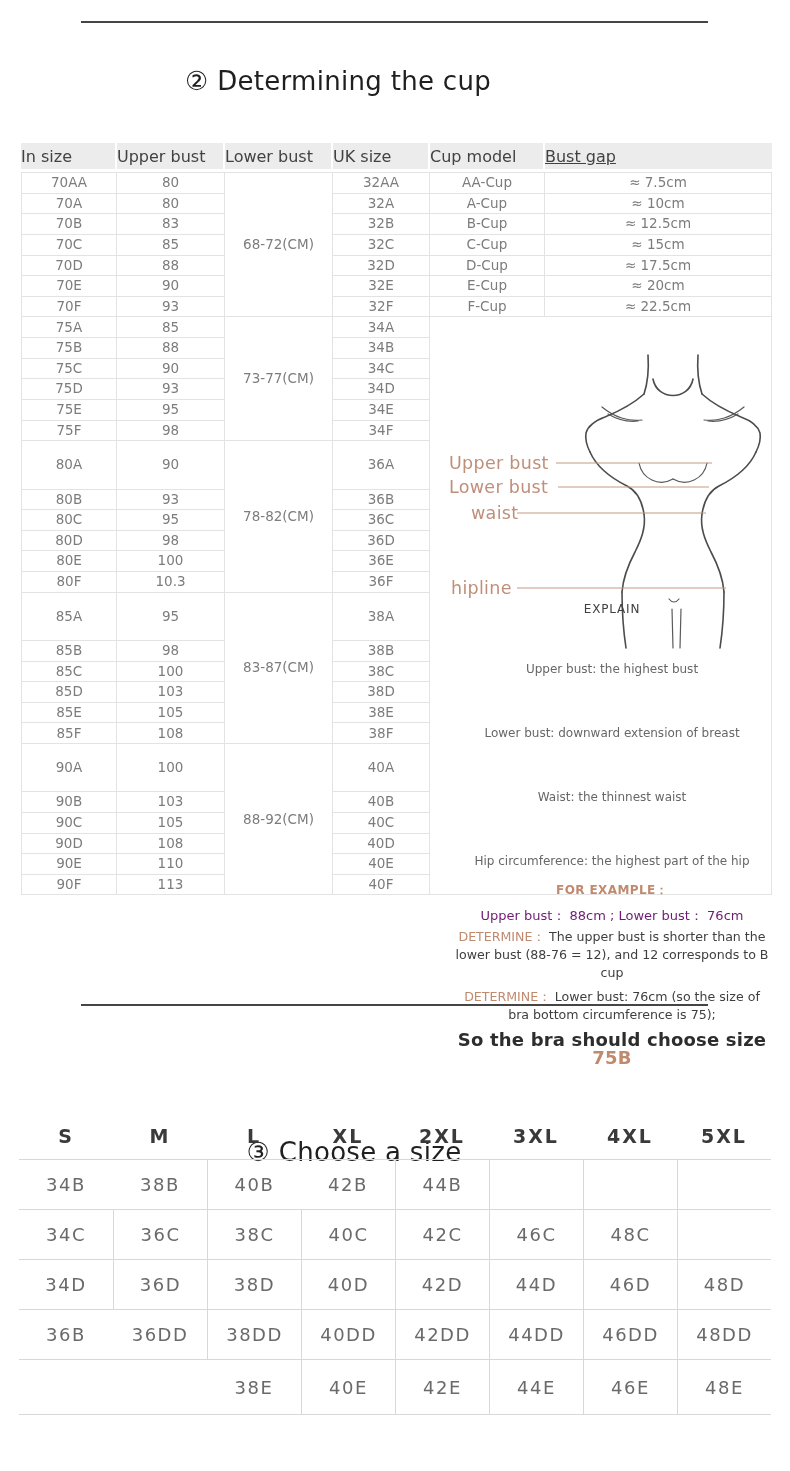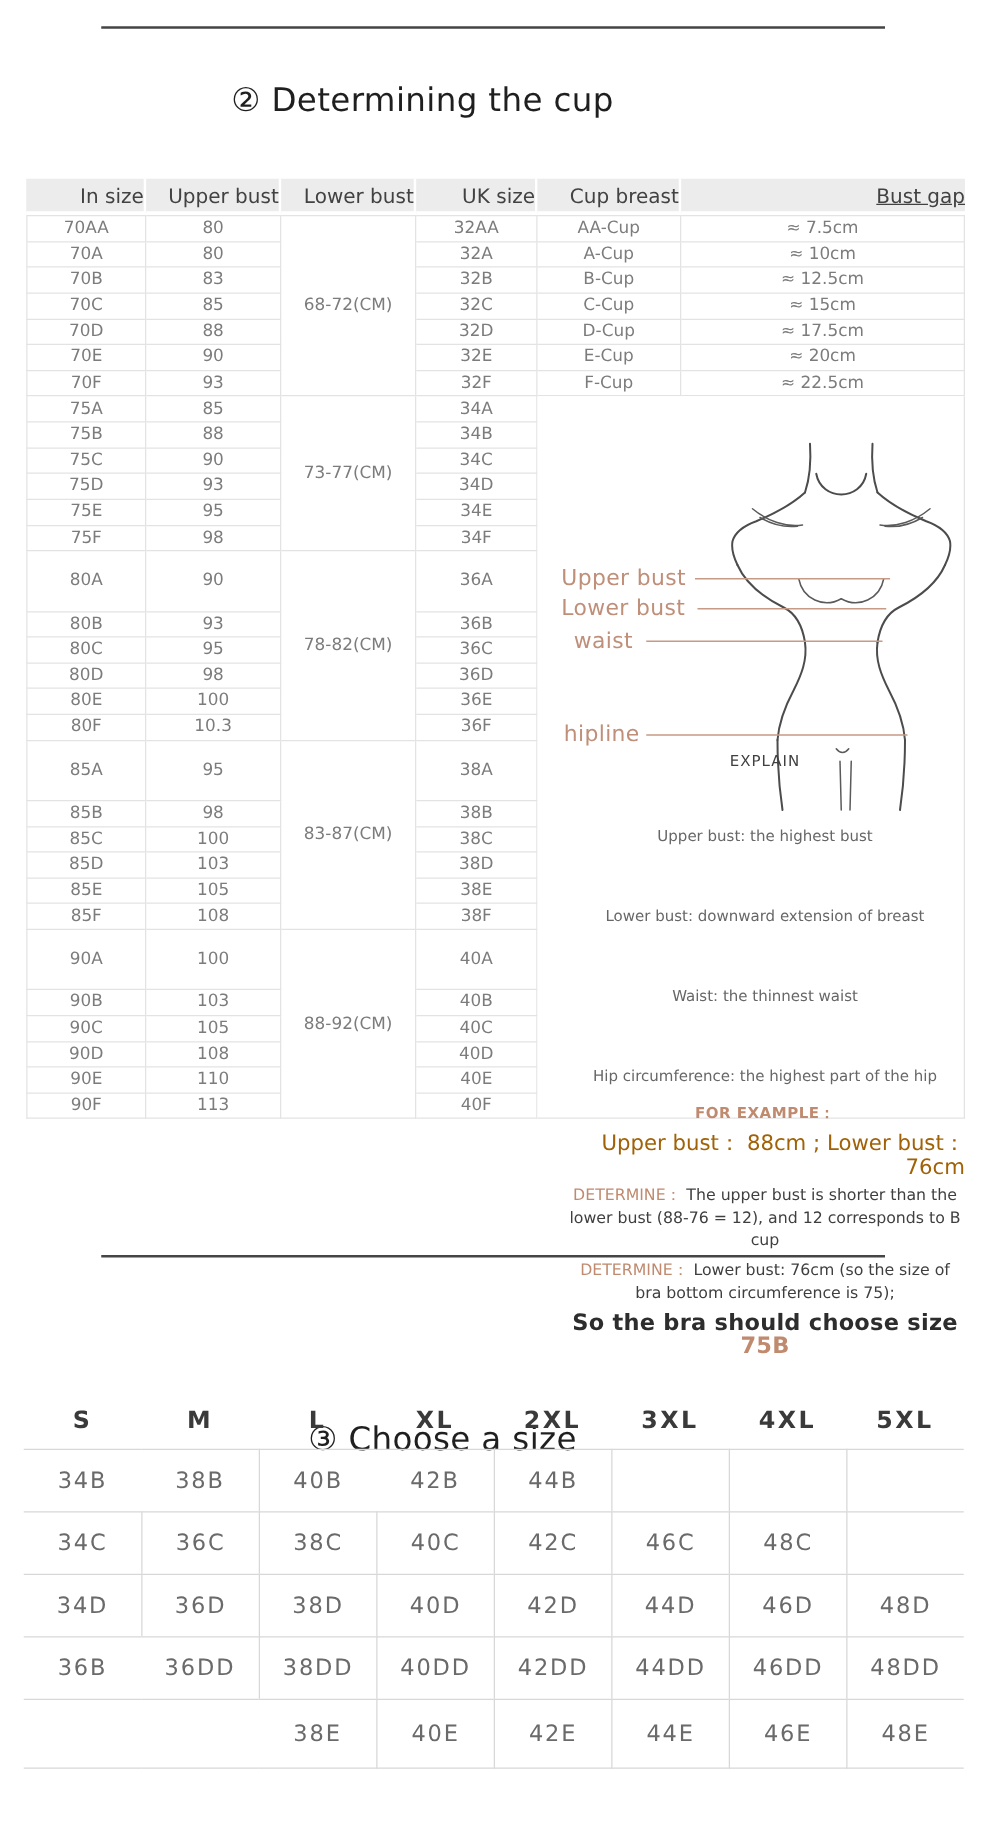--- a/index.html
+++ b/index.html
@@ -5,40 +5,40 @@
   html,body{margin:0;padding:0;background:#fff;}
   body{width:790px;height:1471px;position:relative;overflow:hidden;
        font-family:"DejaVu Sans","Liberation Sans",sans-serif;-webkit-font-smoothing:antialiased;}
   .abs{position:absolute;}
   
   .rule{height:2px;background:#454545;}
   .sec-title{width:676px;text-align:center;font-size:26px;line-height:36px;color:#1f1f1f;letter-spacing:.3px;}
   
   table.cup{border-collapse:separate;border-spacing:0;table-layout:fixed;width:751px;}
   table.cup th{background:#ececec;color:#424242;font-weight:normal;font-size:16px;
-               height:26px;border-right:2px solid #fff;border-bottom:3px solid #fff;padding:0;text-align:right;}
+               height:26px;border-right:2px solid #fff;border-bottom:3px solid #fff;padding:0;text-align:left;}
   table.cup th:last-child{border-right:none;text-decoration:underline;}
   table.cup td{border-right:1px solid #e3e3e3;border-bottom:1px solid #e3e3e3;padding:0;
                height:19.65px;text-align:center;vertical-align:middle;
                font-size:13.5px;color:#7c7c7c;line-height:1;}
   table.cup td:first-child{border-left:1px solid #e3e3e3;}
   table.cup tbody tr.first-data td{border-top:1px solid #e3e3e3;}
   td.lower-cell{font-size:16px;color:#787878;}
   td.gap-cell,td.cupm-cell{font-size:14px;}
   td.figure-cell{position:relative;background:#fff;vertical-align:top;}
   
   #figure-content{position:relative;width:342px;height:577px;display:none;}
   #figure-content.placed{display:block;}
   #figure-content svg{position:absolute;left:0;top:0;}
   .fig-label{position:absolute;font-size:17.5px;line-height:22px;color:#bf8f79;letter-spacing:.3px;white-space:nowrap;}
   .explain-block{position:absolute;left:22px;top:286px;width:320px;}
   .explain-title{font-size:12px;color:#404040;letter-spacing:.8px;margin-bottom:10px;}
   .explain-line{font-size:12px;line-height:20px;color:#676767;margin-top:44px;}
   .for-example{font-size:12px;font-weight:bold;color:#c08a6e;letter-spacing:.4px;margin:13px 0 10px 0;}
-  .ex-measure{font-size:17px;color:#a16207;line-height:19px;margin-bottom:3px;text-align:right;}
+  .ex-measure{font-size:13px;color:#701a75;line-height:19px;margin-bottom:3px;}
   .ex-p{font-size:12.6px;color:#3f3f3f;line-height:18px;margin-bottom:6px;}
   .tan{color:#c08a6e;margin-top:32px;}
   .conclusion{font-size:18px;font-weight:bold;color:#2d2d2d;margin-top:7px;letter-spacing:.2px;}
   
   table.sz{border-collapse:separate;border-spacing:0;table-layout:fixed;width:752px;}
   table.sz th{height:47px;font-size:19px;font-weight:bold;color:#3a3a3a;letter-spacing:2px;padding:0;text-align:center;}
   table.sz td{height:49px;border-top:1px solid #d8d8d8;padding:0;text-align:center;vertical-align:middle;
               font-size:18px;color:#6a6a6a;letter-spacing:1.5px;}
   table.sz td.bl{border-left:1px solid #d8d8d8;}
   table.sz tr.last td{height:54px;border-bottom:1px solid #d8d8d8;}
@@ -58,21 +58,21 @@
     <col style="width:97px">
       <col style="width:115px">
       <col style="width:227px">
   </colgroup>
   <thead>
       <tr>
         <th>In size</th>
         <th>Upper bust</th>
         <th>Lower bust</th>
         <th>UK size</th>
-        <th>Cup breast</th>
+        <th>Cup model</th>
         <th>Bust gap</th>
       </tr>
     </thead>
   <tbody>
       <tr class="first-data">
         <td>70AA</td>
         <td>80</td>
         <td rowspan="7" class="lower-cell">68-72(CM)</td>
         <td>32AA</td>
         <td class="cupm-cell">AA-Cup</td>
@@ -154,21 +154,21 @@
     </g>
     <g stroke="#c69a85" stroke-width="1.2">
       <line x1="126" y1="146" x2="282" y2="146"></line>
       <line x1="128" y1="170" x2="279" y2="170"></line>
       <line x1="87" y1="196" x2="276" y2="196"></line>
       <line x1="87" y1="271" x2="296" y2="271"></line>
     </g>
   </svg>
   <div class="fig-label" style="left:19px;top:135px;">Upper bust</div>
   <div class="fig-label" style="left:19px;top:159px;">Lower bust</div>
-  <div class="fig-label" style="left:29px;top:185px;">waist</div>
+  <div class="fig-label" style="left:41px;top:185px;">waist</div>
   <div class="fig-label" style="left:21px;top:260px;">hipline</div>
 
   <div class="explain-block">
     <div class="explain-title">EXPLAIN</div>
     <div class="explain-line">Upper bust: the highest bust</div>
     <div class="explain-line">Lower bust: downward extension of breast</div>
     <div class="explain-line">Waist: the thinnest waist</div>
     <div class="explain-line">Hip circumference: the highest part of the hip</div>
     <div class="for-example">FOR EXAMPLE：</div>
     <div class="ex-measure">Upper bust： 88cm ; Lower bust： 76cm</div>

